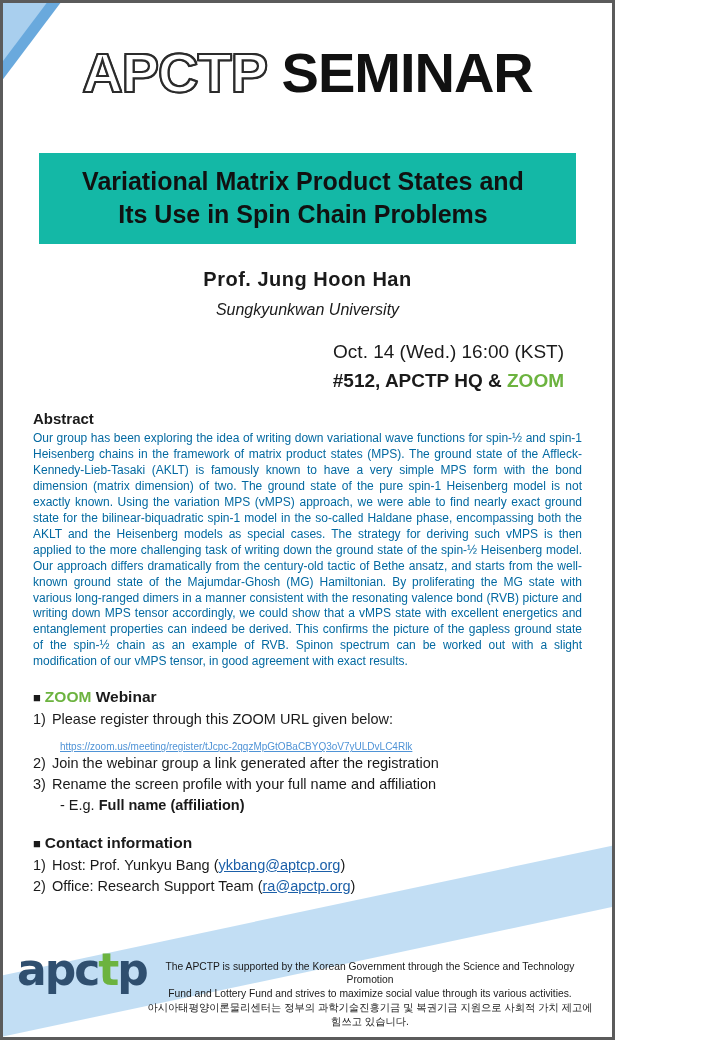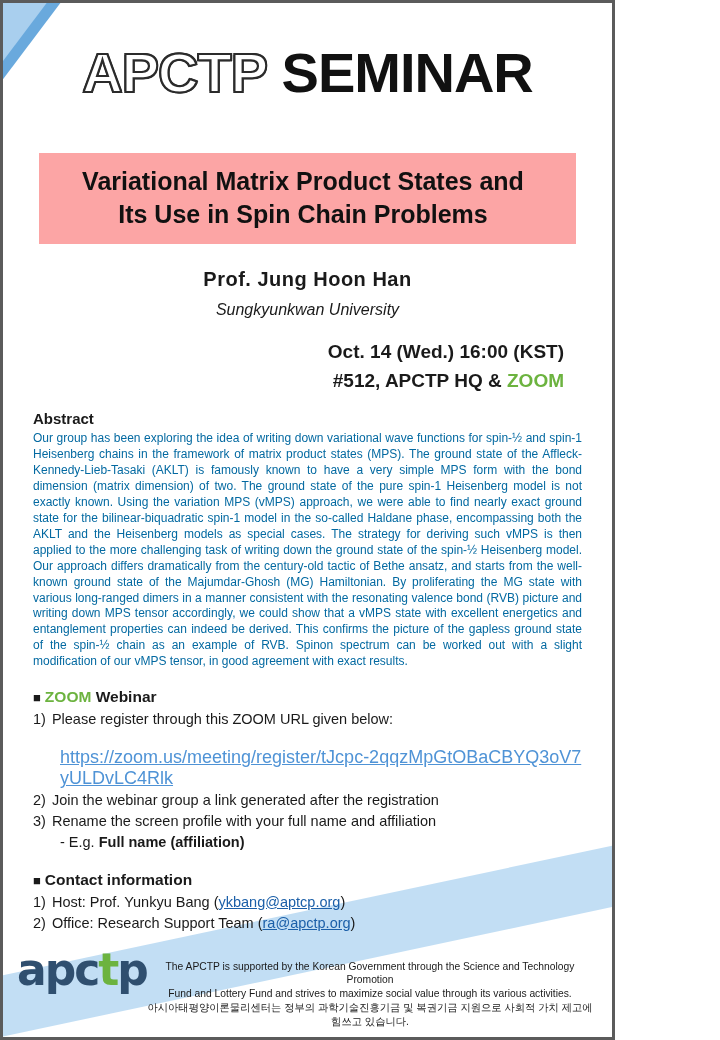--- a/index.html
+++ b/index.html
@@ -94,21 +94,21 @@
       -1px  1px 0 #2b2b2b,
        1px  1px 0 #2b2b2b;
   }
   .header-title .solid {
     color: #111111;
   }
 
   
   .title-block {
     margin: 30px 12px 0 12px;
-    background: #fca5a5;
+    background: #14b8a6;
     text-align: center;
     padding: 12px 10px 14px 1px;
   }
   .title-line {
     font-size: 25px;
     font-weight: bold;
     line-height: 1.3;
     color: #111111;
   }
 
@@ -129,21 +129,21 @@
   }
 
   
   .when-where {
     text-align: right;
     margin-top: 22px;
     padding-right: 24px;
   }
   .when {
     font-size: 19px;
-    font-weight: bold;
+    font-weight: normal;
   }
   .where {
     font-size: 19px;
     font-weight: bold;
     margin-top: 7px;
   }
   .zoom-word {
     color: #6cb33f;
     font-weight: bold;
   }
@@ -187,24 +187,24 @@
     font-size: 14.5px;
     line-height: 1.45;
     display: flex;
     gap: 6px;
   }
   .step-num {
     white-space: nowrap;
   }
   .url {
     display: block;
-    font-size: 18px;
+    font-size: 10px;
     color: #4f93d6;
     margin-left: 27px;
-    margin-top: 17px;
+    margin-top: 11px;
     margin-bottom: 1px;
     word-break: break-all;
   }
   .sub {
     font-size: 14.5px;
     margin-left: 27px;
     line-height: 1.4;
   }
   .bold {
     font-weight: bold;

